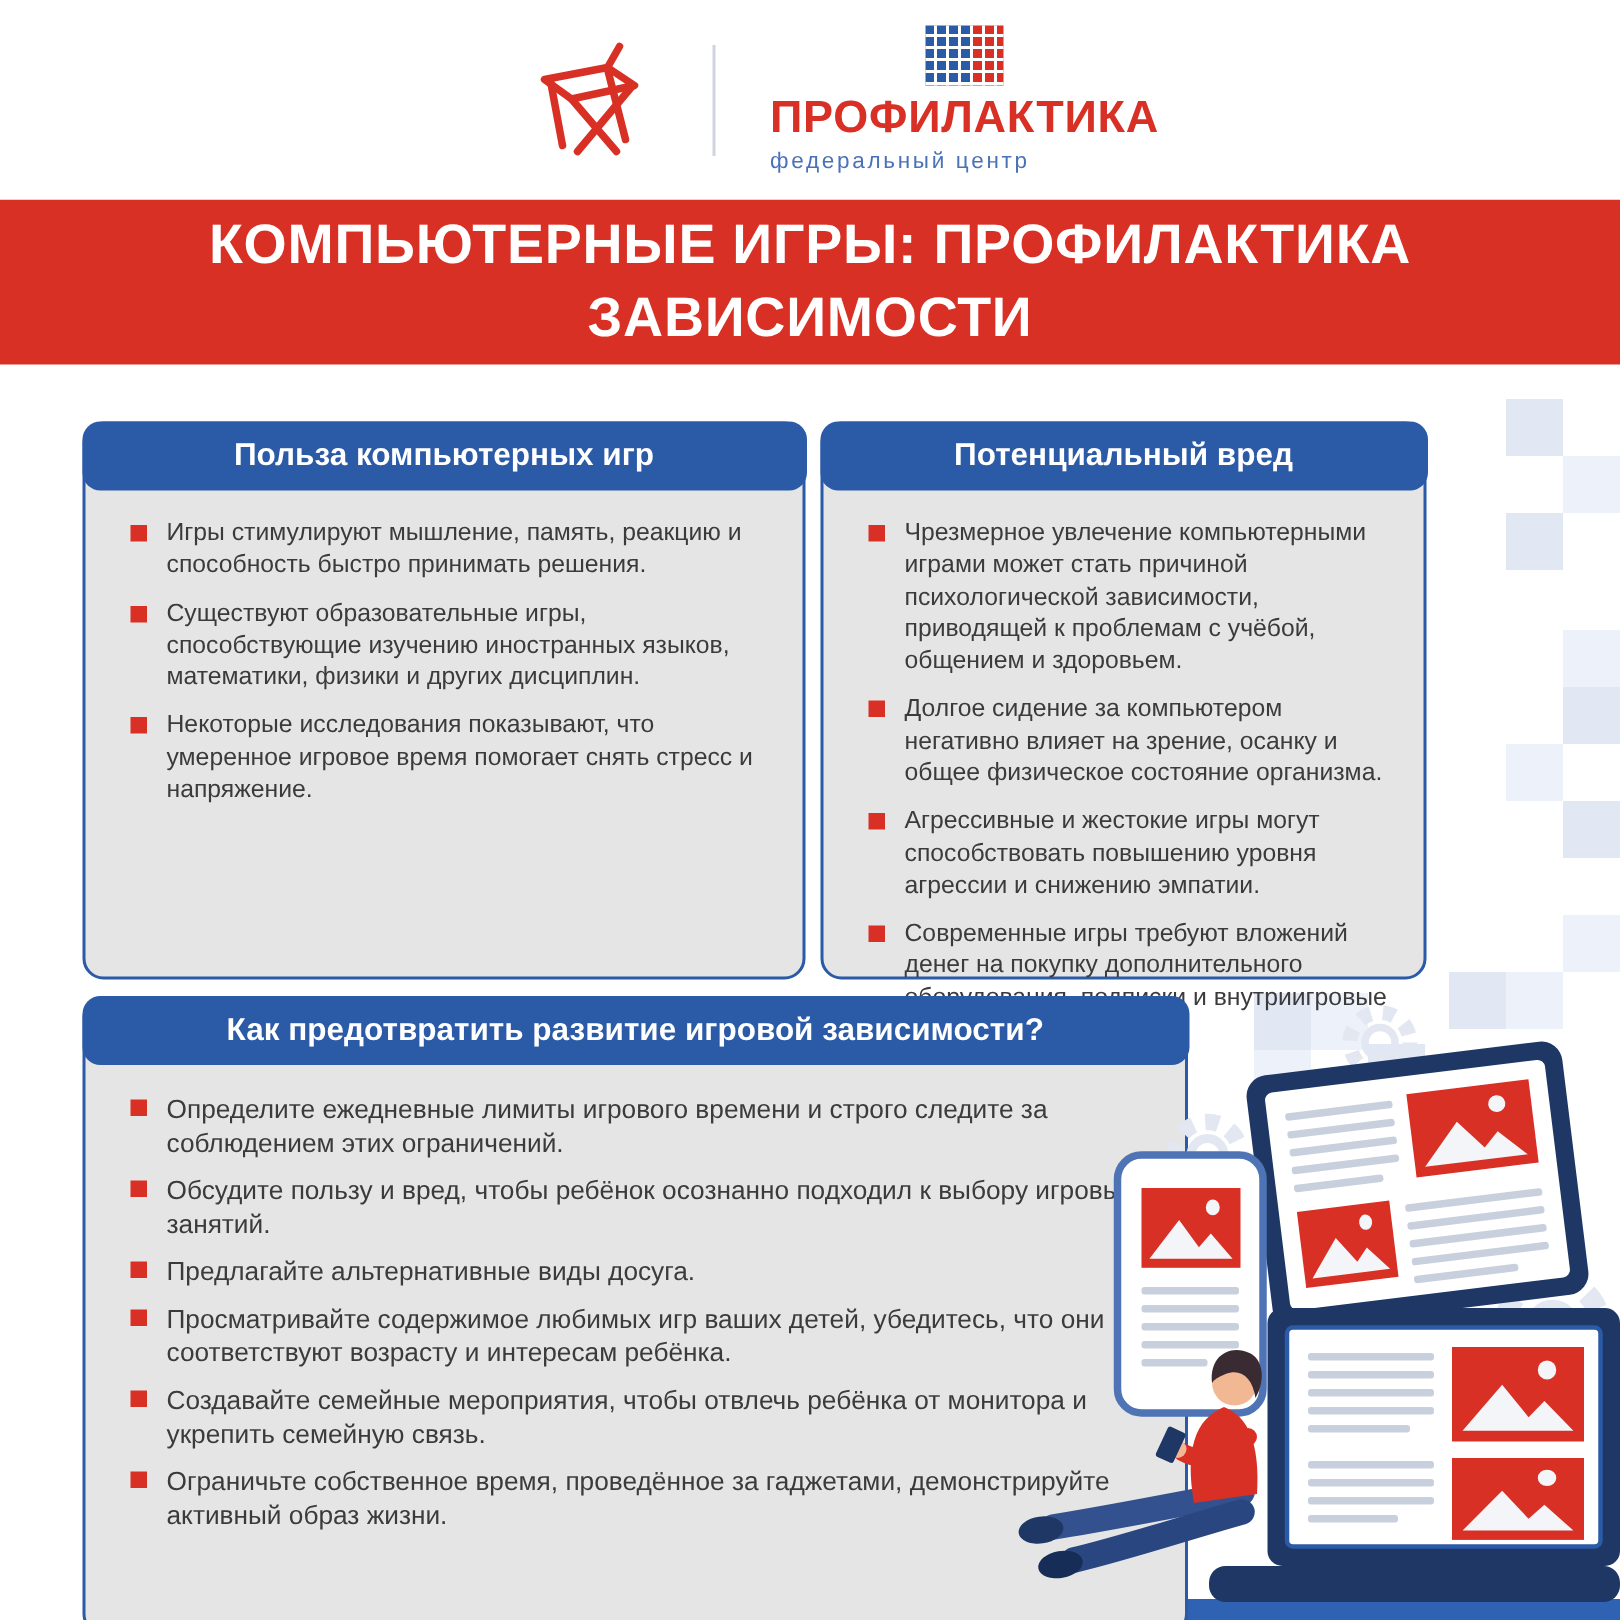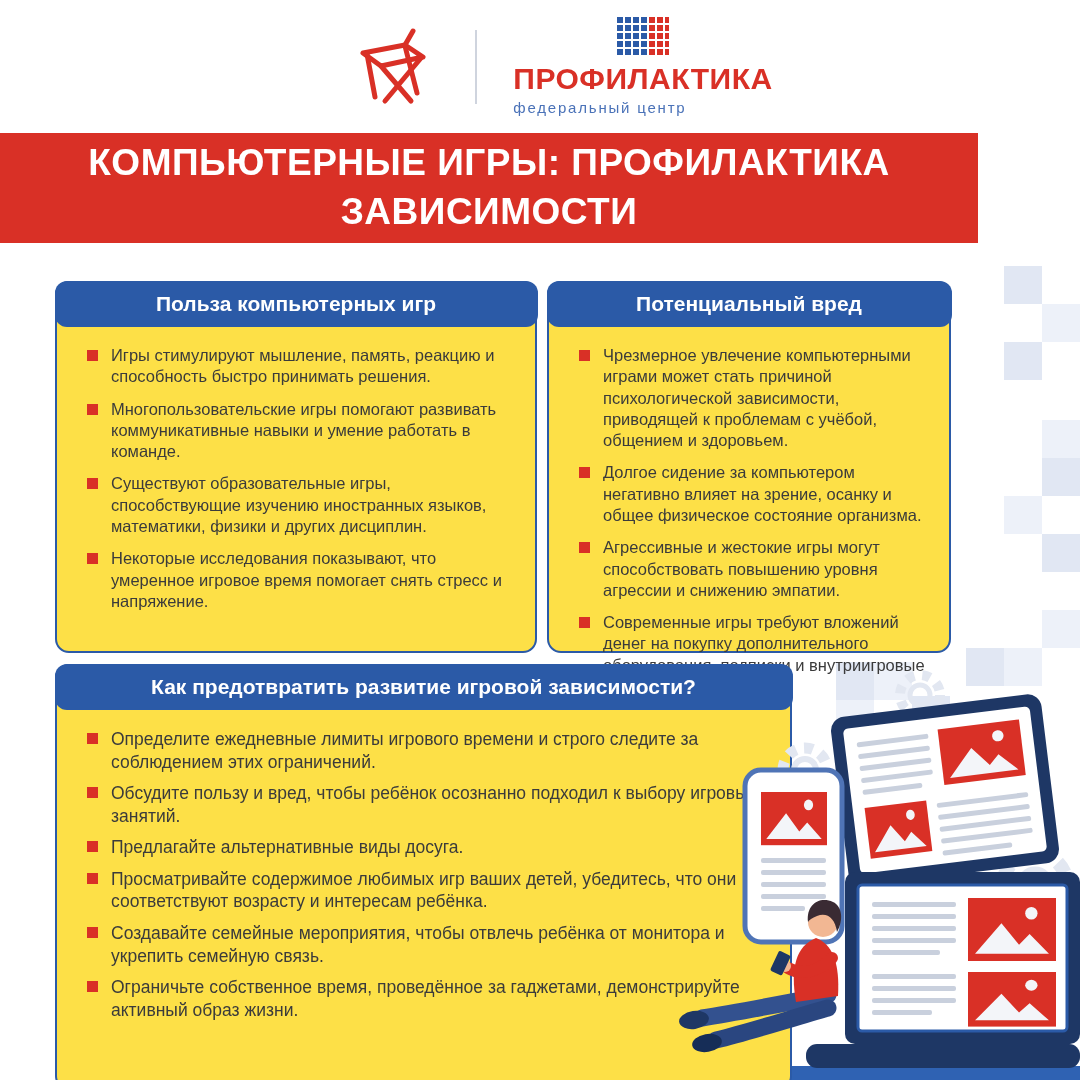--- a/index.html
+++ b/index.html
@@ -21,27 +21,27 @@
   .brand{display:flex;flex-direction:column;}
   .grid-logo{width:52px;height:40px;margin:0 auto 7px;
     background:
       repeating-linear-gradient(to right, transparent 0 6px, #fff 6px 8px),
       repeating-linear-gradient(to bottom, transparent 0 6px, #fff 6px 8px),
       linear-gradient(to right, #2b5aa7 0 60%, #d93026 60% 100%);}
   .brand-name{color:var(--red);font-size:30px;font-weight:800;letter-spacing:.5px;line-height:1;}
   .brand-sub{color:#4a72b8;font-size:15px;letter-spacing:1.8px;margin-top:5px;}
 
   
-  .banner{position:absolute;top:133px;left:0;width:978px;height:110px;background:var(--red);
+  .banner{position:absolute;top:133px;left:0;width:1080px;height:110px;background:var(--red);
           display:flex;align-items:center;justify-content:center;z-index:2;}
   .banner-title{width:880px;text-align:center;color:#fff;font-size:37px;line-height:1.32;
                 font-weight:800;margin:0;letter-spacing:.5px;text-transform:uppercase;}
 
   
-  .card{position:absolute;background:#fde047;border:2.5px solid var(--blue);border-radius:14px;z-index:1;box-sizing:border-box;}
+  .card{position:absolute;background:#e5e5e5;border:2.5px solid var(--blue);border-radius:14px;z-index:1;box-sizing:border-box;}
   .card-header{position:absolute;top:-2.5px;left:-2.5px;right:-2.5px;height:46px;background:var(--blue);
                border-radius:12px;color:#fff;font-weight:bold;font-size:21px;
                display:flex;align-items:center;justify-content:center;}
   .card-body{padding:62px 20px 10px 30px;}
   .bullets{list-style:none;margin:0;padding:0;}
   .bullets li{display:flex;gap:13px;margin-bottom:11px;}
   .sq{flex:0 0 11px;width:11px;height:11px;background:var(--red);margin-top:5px;}
   .btx{font-size:16.5px;line-height:1.29;color:var(--text);}
   #card-prevention .btx{font-size:17.5px;}
   #card-prevention .bullets li{margin-bottom:9px;}
@@ -120,24 +120,20 @@
   <section class="card" id="card-benefits">
     <div class="card-header">Польза компьютерных игр</div>
     <div class="card-body">
       <ul class="bullets">
         <li>
             <span class="sq"></span>
             <span class="btx">Игры стимулируют мышление, память, реакцию и способность быстро принимать решения.</span>
           </li>
         <li>
             <span class="sq"></span>
-            <span class="btx">Многопользовательские игры помогают развивать коммуникативные навыки и умение работать в команде.</span>
-          </li>
-        <li>
-            <span class="sq"></span>
             <span class="btx">Существуют образовательные игры, способствующие изучению иностранных языков, математики, физики и других дисциплин.</span>
           </li>
         <li>
             <span class="sq"></span>
             <span class="btx">Некоторые исследования показывают, что умеренное игровое время помогает снять стресс и напряжение.</span>
           </li>
       </ul>
     </div>
   </section>
 

